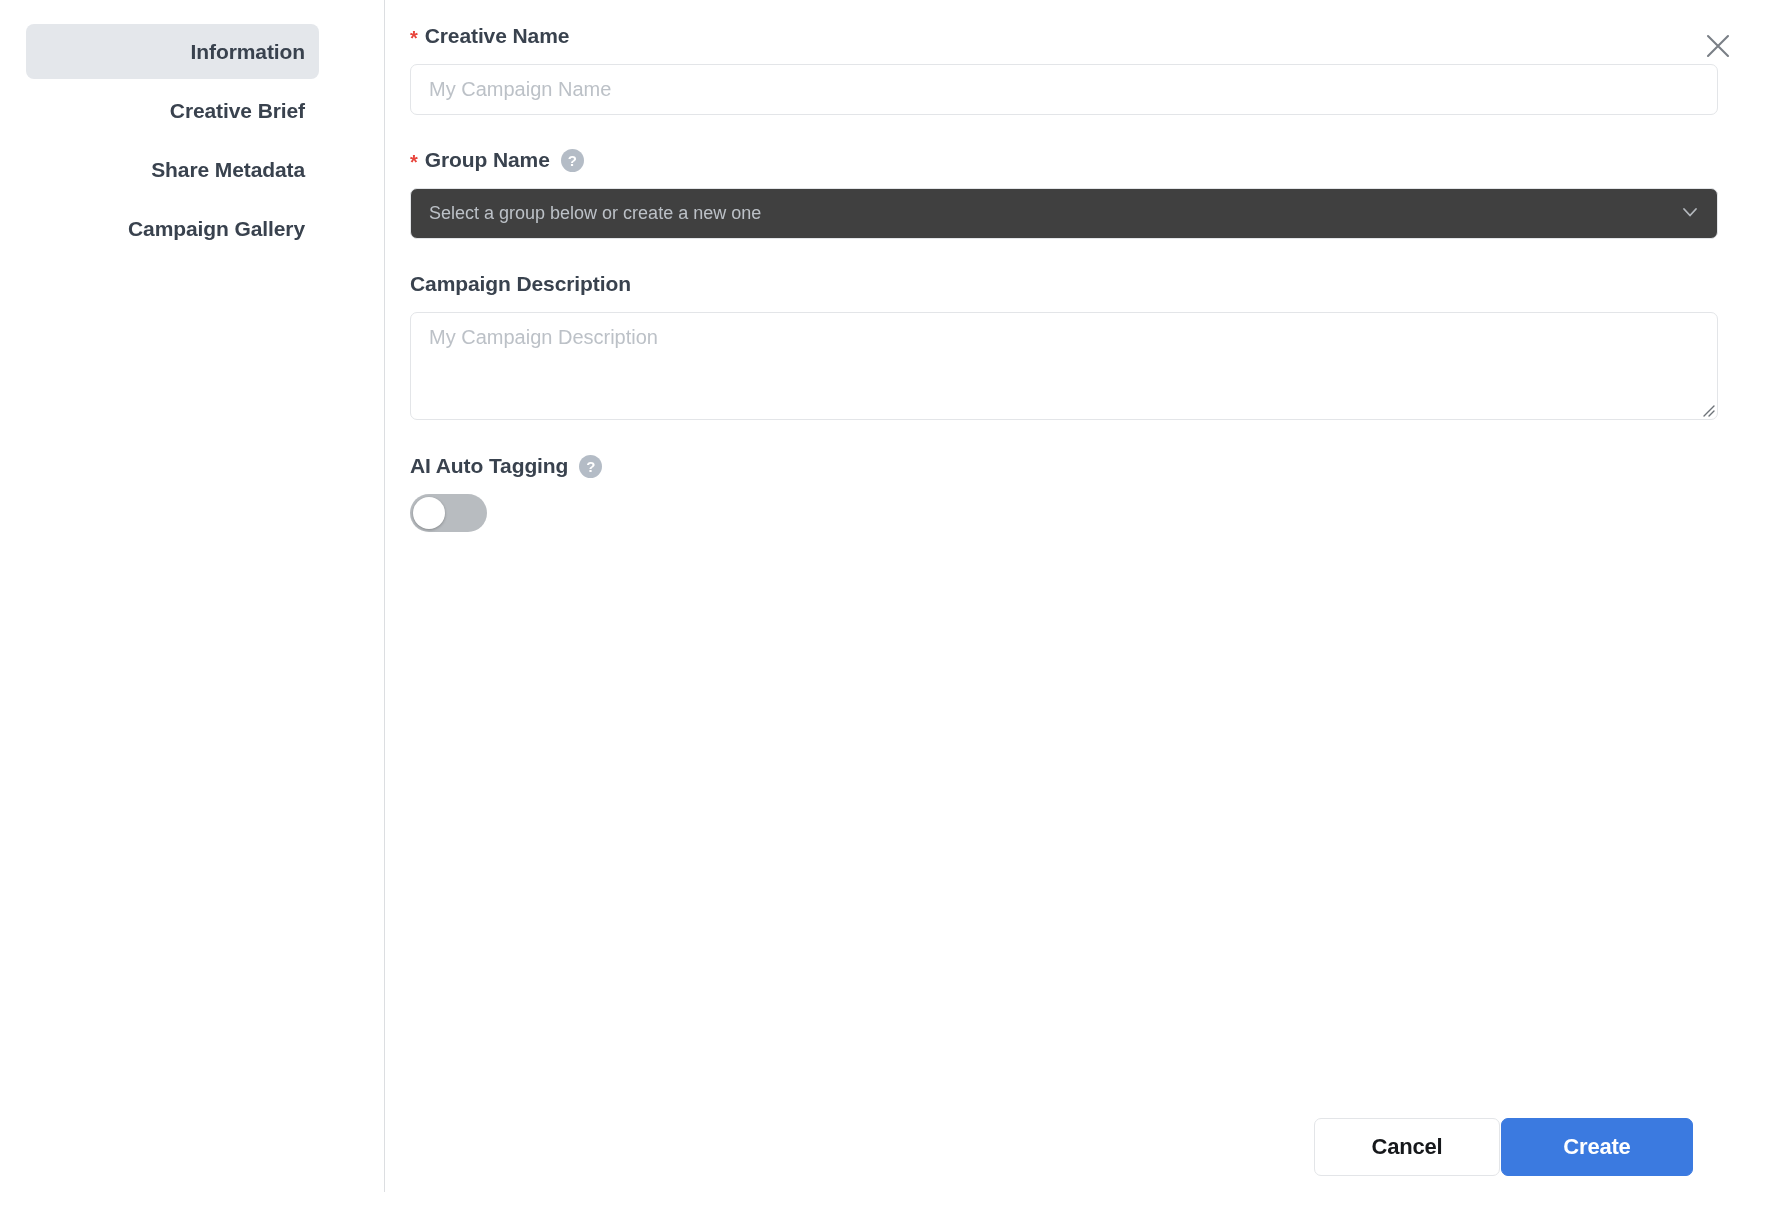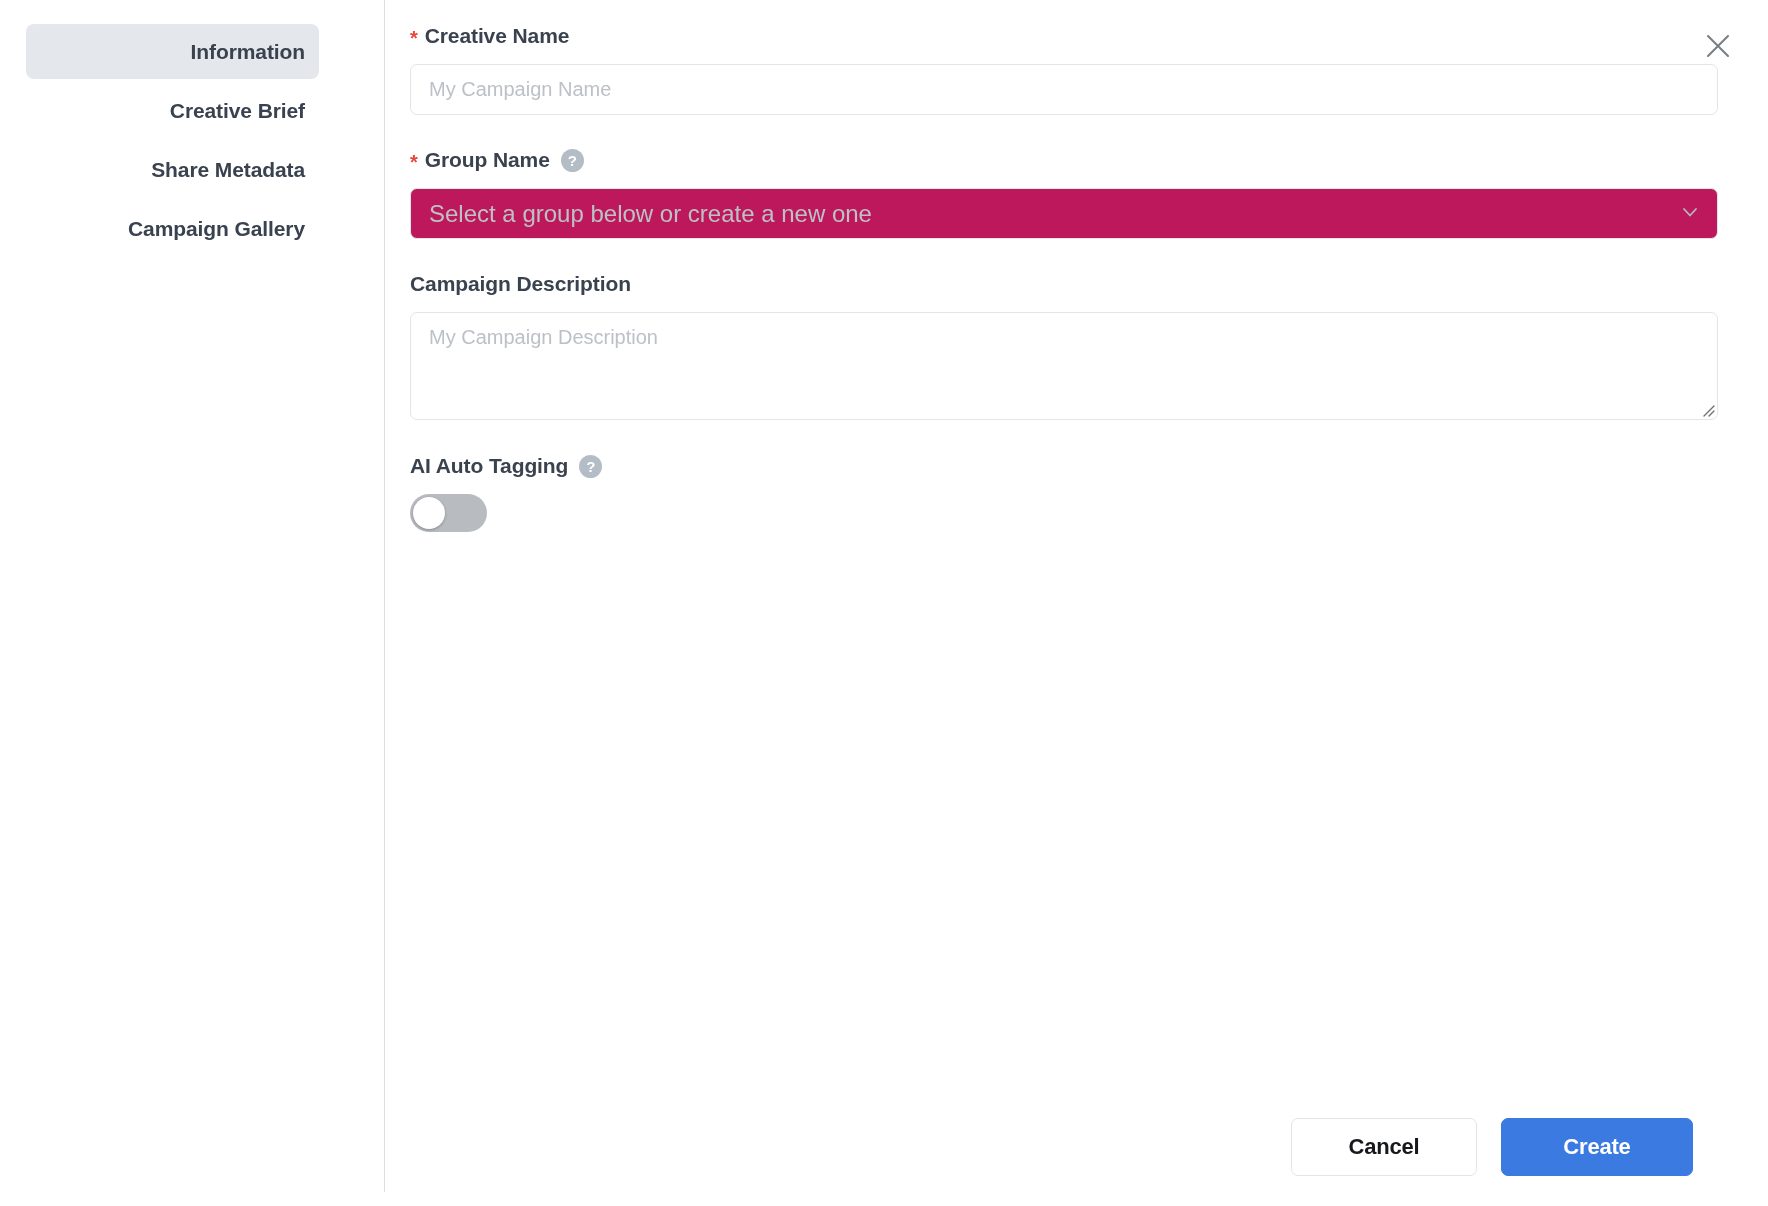--- a/index.html
+++ b/index.html
@@ -133,23 +133,23 @@
     position: relative;
     width: 1308px;
     height: 51px;
   }
   .select-box {
     width: 1308px;
     height: 51px;
     border: 1px solid #e3e5e8;
     border-radius: 7px;
     padding: 0 45px 0 18px;
-    font-size: 24px;
+    font-size: 18px;
     color: #bcc1c7;
-    background: #be185d;
+    background: #404040;
     display: flex;
     align-items: center;
     cursor: pointer;
   }
   .chevron {
     position: absolute;
     right: 17px;
     top: 50%;
     transform: translateY(-50%);
     pointer-events: none;
@@ -208,21 +208,21 @@
     box-shadow: 0 1px 3px rgba(0,0,0,0.28);
   }
 
   
   .footer {
     position: absolute;
     right: 75px;
     bottom: 30px;
     display: flex;
     align-items: center;
-    gap: 24px;
+    gap: 1px;
   }
   .btn {
     height: 58px;
     border-radius: 7px;
     font-size: 22px;
     font-weight: bold;
     font-family: "Liberation Sans", sans-serif;
     cursor: pointer;
     letter-spacing: -0.2px;
   }

